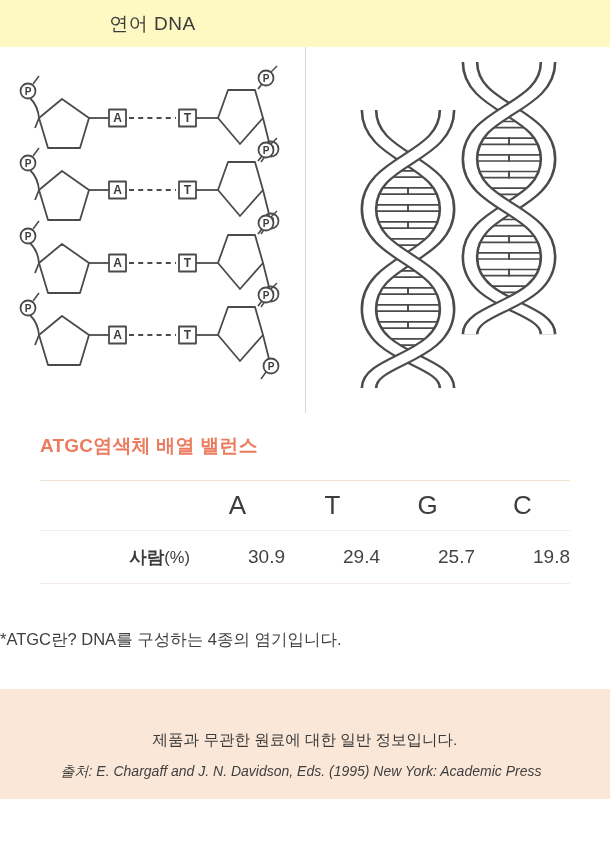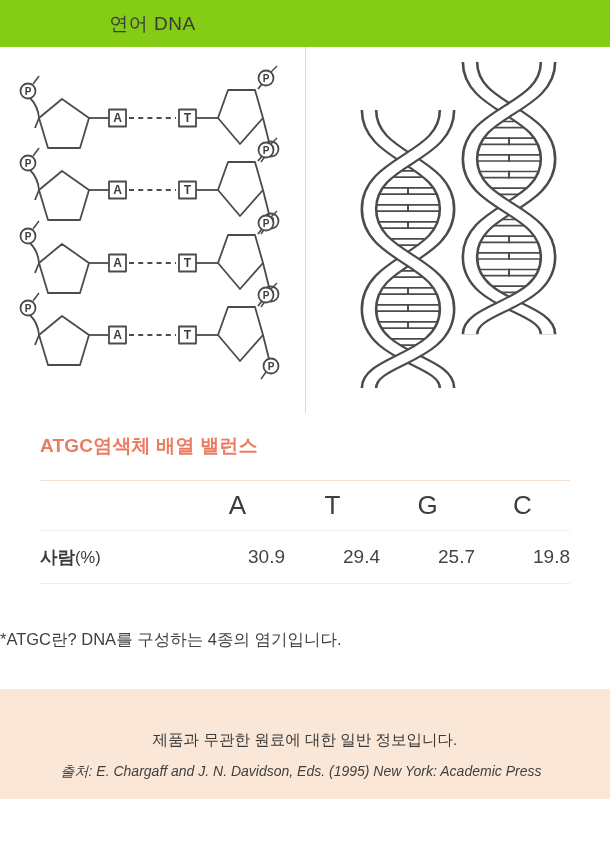--- a/index.html
+++ b/index.html
@@ -5,21 +5,21 @@
   html,body{margin:0;padding:0;}
   body{
     width:610px;height:850px;background:#ffffff;
     font-family:"Liberation Sans","DejaVu Sans",sans-serif;
     color:#3c3c3c;overflow:hidden;
   }
   .page{width:610px;height:850px;position:relative;}
 
   
   .header-bar{
-    height:47px;background:#84cc16;display:flex;
+    height:47px;background:#fef9c3;display:flex;
     align-items:center;font-size:19px;font-weight:500;color:#3b3b3b;
   }
   .header-half{width:50%;text-align:center;letter-spacing:0.5px;}
 
   
   .diagram-row{position:relative;width:610px;height:366px;background:#fff;}
   .diagram-row svg{display:block;}
   svg text{
     fill:#3b3b3b;stroke:none;font-weight:bold;
     font-family:"Liberation Sans","DejaVu Sans",sans-serif;
@@ -46,21 +46,21 @@
     border-top:1px solid #f3e1d1;border-bottom:1px solid #f3e1d1;
     table-layout:fixed;
   }
   .balance-table col.label-col{width:150px;}
   .balance-table col.val-col{width:95px;}
   .balance-table thead tr{border-bottom:1px solid #f6ece5;height:50px;}
   .balance-table tbody tr{height:53px;}
   .balance-table tbody tr:first-child{border-bottom:1px solid #f6ece5;}
   .balance-table th,.balance-table td{padding:0;vertical-align:middle;}
   .base-header{font-size:26px;font-weight:400;text-align:center;color:#3d3d3d;}
-  .row-label{font-size:17.5px;font-weight:bold;text-align:left;color:#3a3a3a;white-space:nowrap;}
+  .row-label{font-size:17.5px;font-weight:bold;text-align:right;color:#3a3a3a;white-space:nowrap;}
   .row-label .pct{font-weight:400;font-size:16.5px;}
   .val-cell{font-size:19px;font-weight:400;text-align:right;color:#444444;}
 
   
   .footnote{margin:45px 0 0 0;font-size:16.5px;color:#3f3f3f;}
 
   
   .footer-panel{
     margin-top:38px;height:110px;background:#fae7d7;
     text-align:center;box-sizing:border-box;padding-top:29px;

